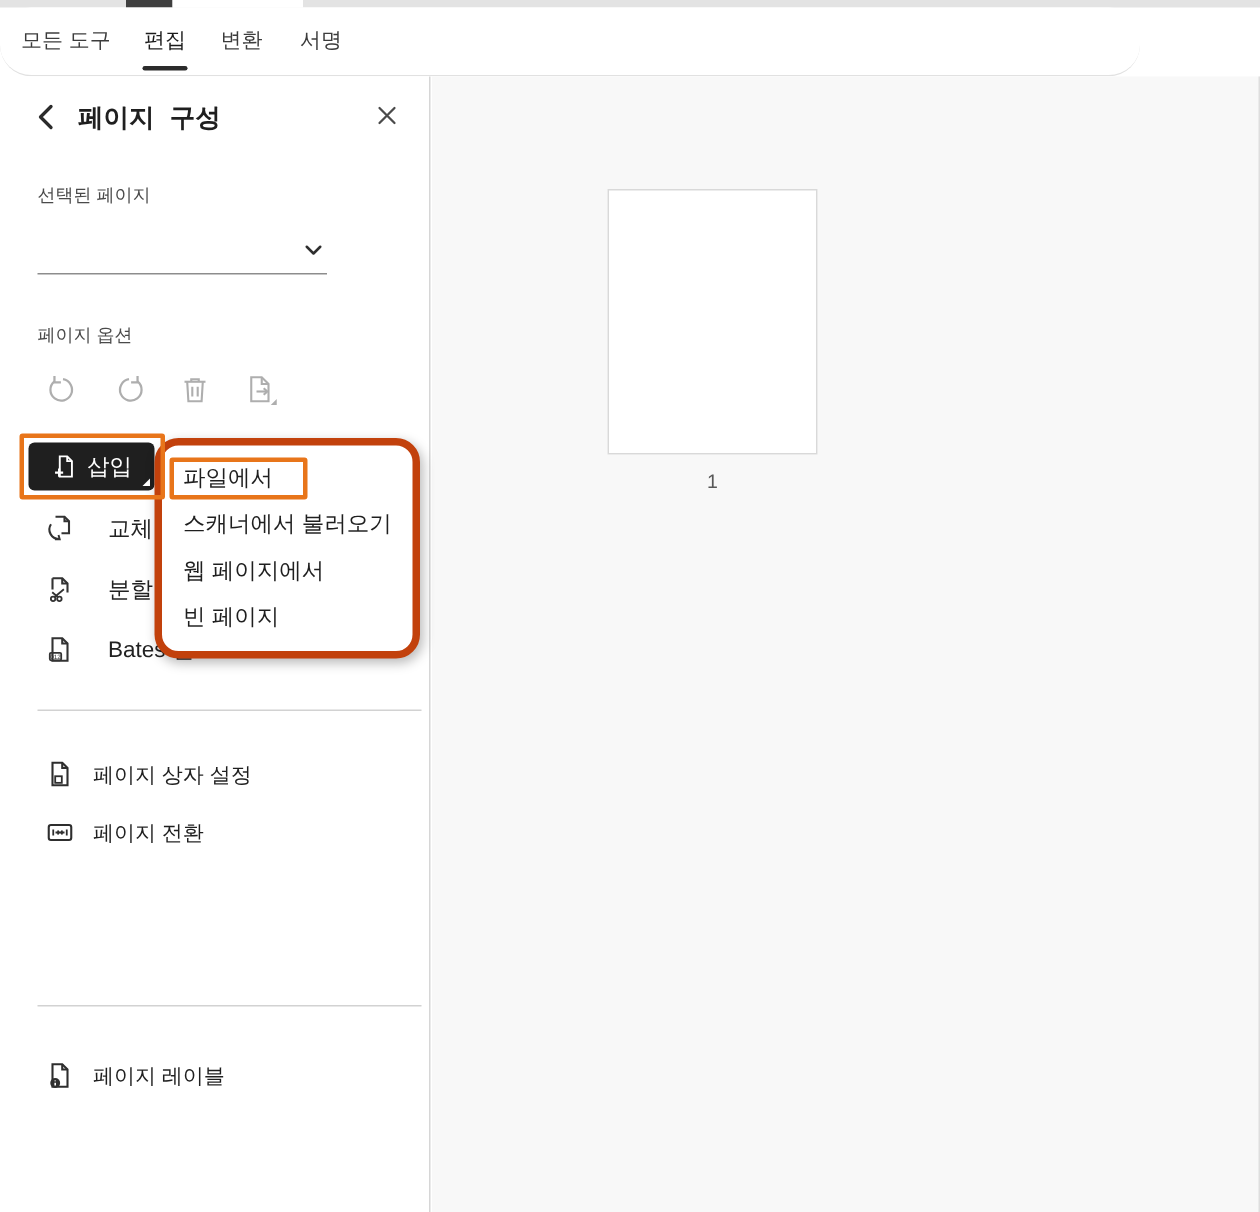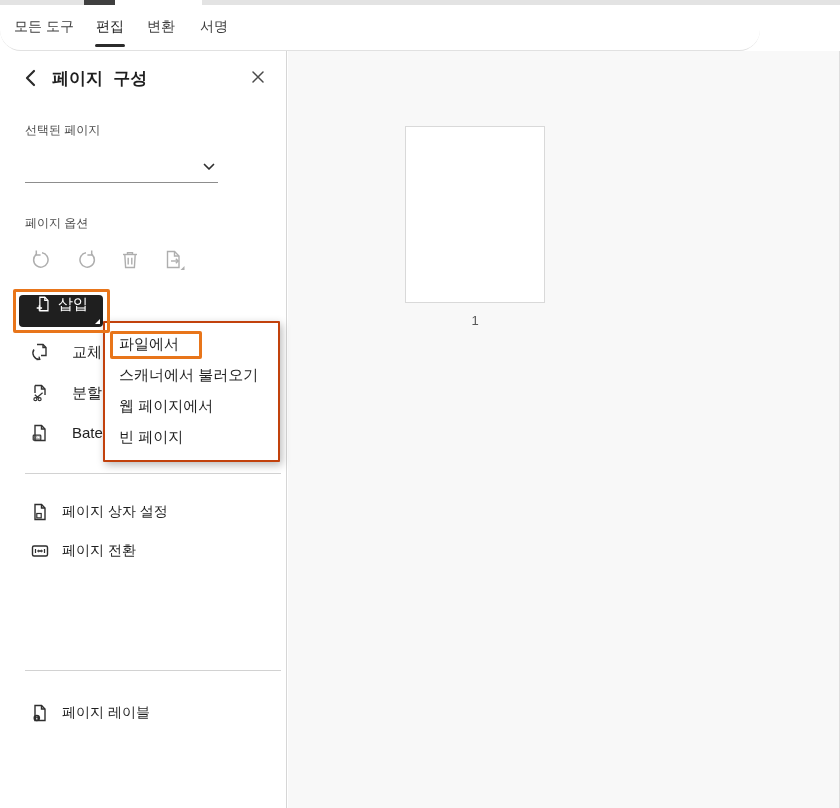--- a/index.html
+++ b/index.html
@@ -28,42 +28,42 @@
   .panel-title { position:absolute; left:52px; top:2px; font-size:17px; font-weight:bold; color:#1f1f1f;font-family:Liberation Mono, monospace; }
   .close-btn { position:absolute; left:248px; top:2px; width:20px; height:20px; cursor:pointer; color:#4a4a4a; }
 
   .field-label { position:absolute; left:25px; font-size:12px; color:#4a4a4a; }
   .select-box { position:absolute; left:25px; top:99px; width:193px; height:33px; border-bottom:1px solid #8d8d8d; cursor:pointer; }
   .select-box .chev { position:absolute; right:2px; top:10px; color:#2f2f2f; }
 
   .pg-toolbar { position:absolute; left:30px; top:197px; height:26px; display:flex; gap:20px; color:#aeaeae; }
   .pg-toolbar .tbtn { width:24px; height:24px; }
 
-  .insert-btn { position:absolute; left:19px; top:244px; width:84px; height:32px; background:#1f1f1f; border-radius:4px; color:#fff; display:flex; justify-content:center; gap:6px; font-size:15px; cursor:pointer; }
+  .insert-btn { position:absolute; left:19px; top:244px; width:84px; height:32px; background:#1f1f1f; border-radius:4px; color:#fff; display:flex; align-items:center; justify-content:center; gap:6px; font-size:15px; cursor:pointer; }
   .insert-btn .corner { position:absolute; right:3px; bottom:3px; width:0; height:0; border-left:5px solid transparent; border-bottom:5px solid #fff; }
 
   .hl-box { position:absolute; border:3px solid var(--highlight); border-radius:2px; pointer-events:none; z-index:9; }
   .hl-insert { left:13px; top:238px; width:97px; height:44px; }
 
   .action-row { position:absolute; left:30px; height:28px; display:flex; align-items:center; gap:22px; font-size:15px; color:#222; cursor:pointer; }
   .action-row .aicon { width:20px; height:20px; color:#333; flex:none; }
   .row-replace { top:287px; }
   .row-split { top:328px; }
   .row-bates { top:368px; }
   .sub-tri { width:0; height:0; border-left:5px solid transparent; border-bottom:5px solid #222; position:relative; top:8px; left:-2px; }
 
   
-  .menu { position:absolute; left:103px; top:241px; width:177px; background:#fff; border:2px solid #c2410c; border-radius:1px; box-shadow:2px 3px 8px rgba(0,0,0,.28); z-index:5; padding:6px 0 7px;margin-top:29px; }
+  .menu { position:absolute; left:103px; top:241px; width:177px; background:#fff; border:5px solid #c2410c; border-radius:16px; box-shadow:2px 3px 8px rgba(0,0,0,.28); z-index:5; padding:6px 0 7px; }
   .menu-item { height:31px; display:flex; align-items:center; padding-left:14px; font-size:15px; color:#1f1f1f; cursor:pointer; white-space:nowrap; }
   .menu-item.first { padding-left:5px; }
   .menu-item .hl-label { display:inline-block; border:3px solid var(--highlight); border-radius:2px; padding:1px 20px 2px 6px; }
 
   .divider { position:absolute; left:25px; width:256px; height:1px; background:#d2d2d2; }
 
-  .tool-row { position:absolute; left:30px; height:28px; display:flex; align-items:center; gap:12px; font-size:14px; color:#1f1f1f; cursor:pointer; }
+  .tool-row { position:absolute; left:30px; height:28px; display:flex; align-items:flex-end; gap:12px; font-size:14px; color:#1f1f1f; cursor:pointer; }
   .tool-row .ticon { width:20px; height:20px; color:#2e2e2e; flex:none; }
   .tool-row.disabled { color:#bcbcbc; cursor:default; }
   .tool-row.disabled .ticon { color:#c3c3c3; }
 
   
   .main { position:absolute; left:288px; top:51px; width:552px; height:757px; background:#f8f8f8; border-right:1px solid #dedede; }
   .page-thumb { position:absolute; left:117px; top:75px; width:140px; height:177px; background:#fff; border:1px solid #d9d9d9; cursor:pointer; }
   .page-num { position:absolute; left:117px; top:262px; width:140px; text-align:center; font-size:13px; color:#585858; }
 
   svg { display:block; width:100%; height:100%; }

